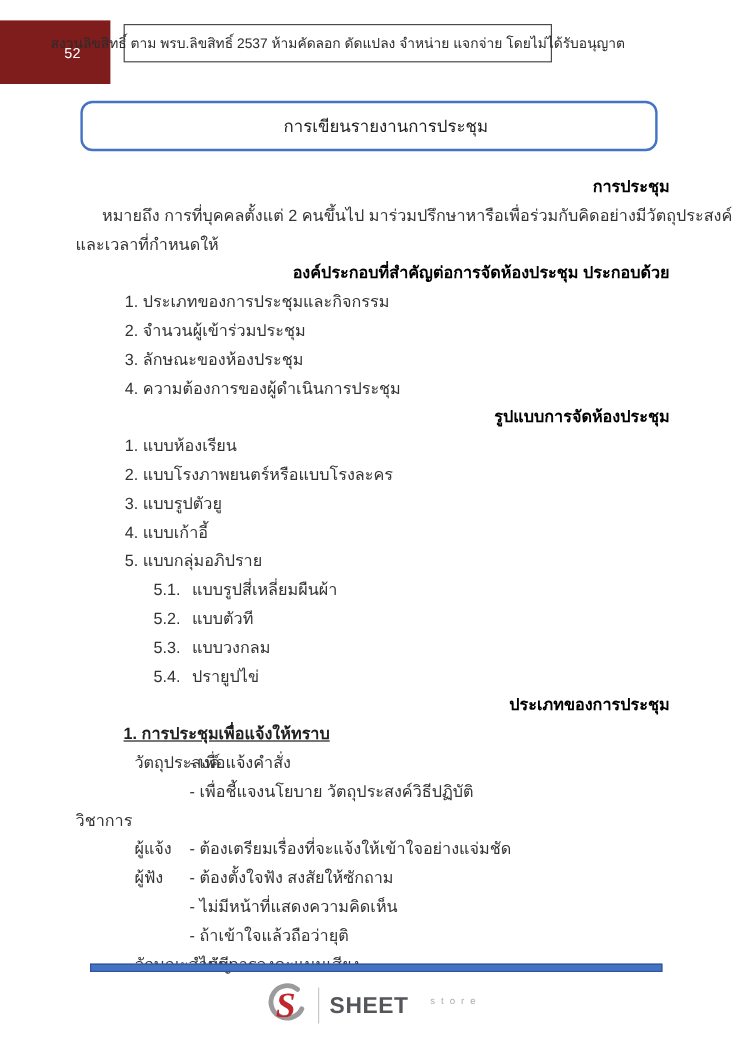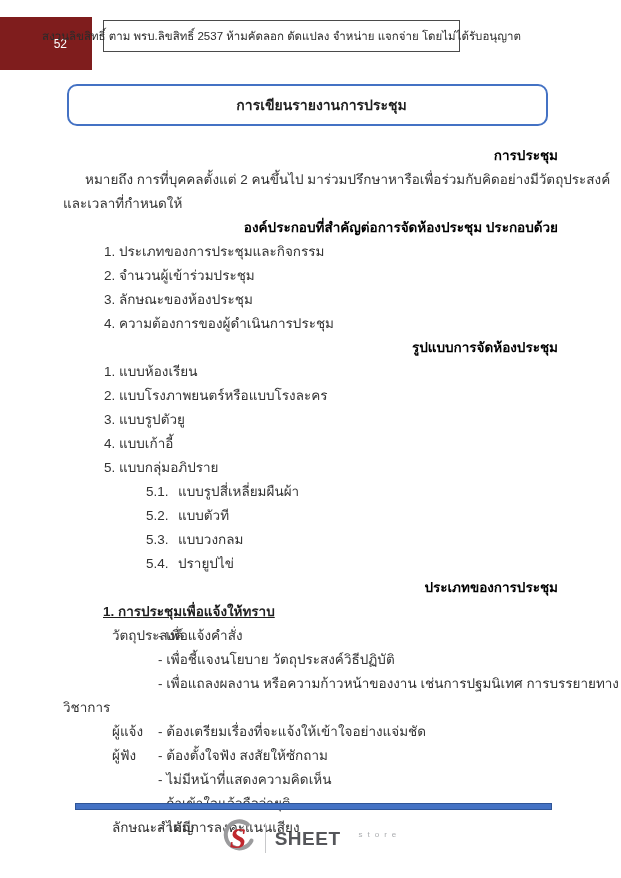--- a/index.html
+++ b/index.html
@@ -18,35 +18,35 @@
   .copyright-box {
     position:absolute; left:103px; top:20px; width:357px; height:32px;
     border:1px solid #4a4a4a; display:flex; align-items:center; justify-content:center;
     font-size:11.5px; color:#2b2b2b; box-sizing:border-box; white-space:nowrap;
   }
   
   .title-box {
     position:absolute; left:67px; top:84px; width:481px; height:42px;
     border:2px solid #4472C4; border-radius:10px; box-sizing:border-box;
     display:flex; align-items:center; justify-content:center;
-    font-weight:bold; font-size:14px; color:#1f1f1f;padding-left:28px;
+    font-weight:normal; font-size:14px; color:#1f1f1f;padding-left:28px;
   }
   
   .doc {
     position:absolute; left:63px; top:144px; width:495px; font-size:13.5px;
     color:#333333;
   }
   .line { height:24px; line-height:24px; white-space:nowrap; }
   .heading { text-align:right; font-weight:bold; color:#000000; }
   .indent1 { padding-left:22px; }
   .bold-sub { padding-left:40px; font-weight:bold; color:#1f1f1f;text-decoration:underline; }
   .num-row { padding-left:41px; display:flex; }
   .num-row .n { width:15px; flex-shrink:0; }
   .sub-row { padding-left:65px; display:flex; }
-  .sub-row .n { width:32px; flex-shrink:0;margin-left:18px; }
+  .sub-row .n { width:32px; flex-shrink:0; }
   .lrow { position:relative; padding-left:95px; }
   .lrow .lbl { position:absolute; left:49px; top:0; }
   
   .footer-bar {
     position:absolute; left:75px; top:803px; width:477px; height:7px;
     background:#4472C4; border:1px solid #2F5597; box-sizing:border-box;
   }
   .logo {
     position:absolute; left:0; top:818px; width:621px;
     display:flex; align-items:center; justify-content:center; gap:9px;
@@ -138,23 +138,20 @@
     <div class="line heading">ประเภทของการประชุม</div>
     <div class="line bold-sub">1. การประชุมเพื่อแจ้งให้ทราบ</div>
 
     <div class="line lrow">
       <span class="lbl">วัตถุประสงค์</span>
       <span>- เพื่อแจ้งคำสั่ง</span>
     </div>
     <div class="line lrow">
       <span>- เพื่อชี้แจงนโยบาย วัตถุประสงค์วิธีปฏิบัติ</span>
     </div>
-    <div class="line lrow">
-      <span>- เพื่อแถลงผลงาน หรือความก้าวหน้าของงาน เช่นการปฐมนิเทศ การบรรยายทาง</span>
-    </div>
     <div class="line">วิชาการ</div>
 
     <div class="line lrow">
       <span class="lbl">ผู้แจ้ง</span>
       <span>- ต้องเตรียมเรื่องที่จะแจ้งให้เข้าใจอย่างแจ่มชัด</span>
     </div>
     <div class="line lrow">
       <span class="lbl">ผู้ฟัง</span>
       <span>- ต้องตั้งใจฟัง สงสัยให้ซักถาม</span>
     </div>

